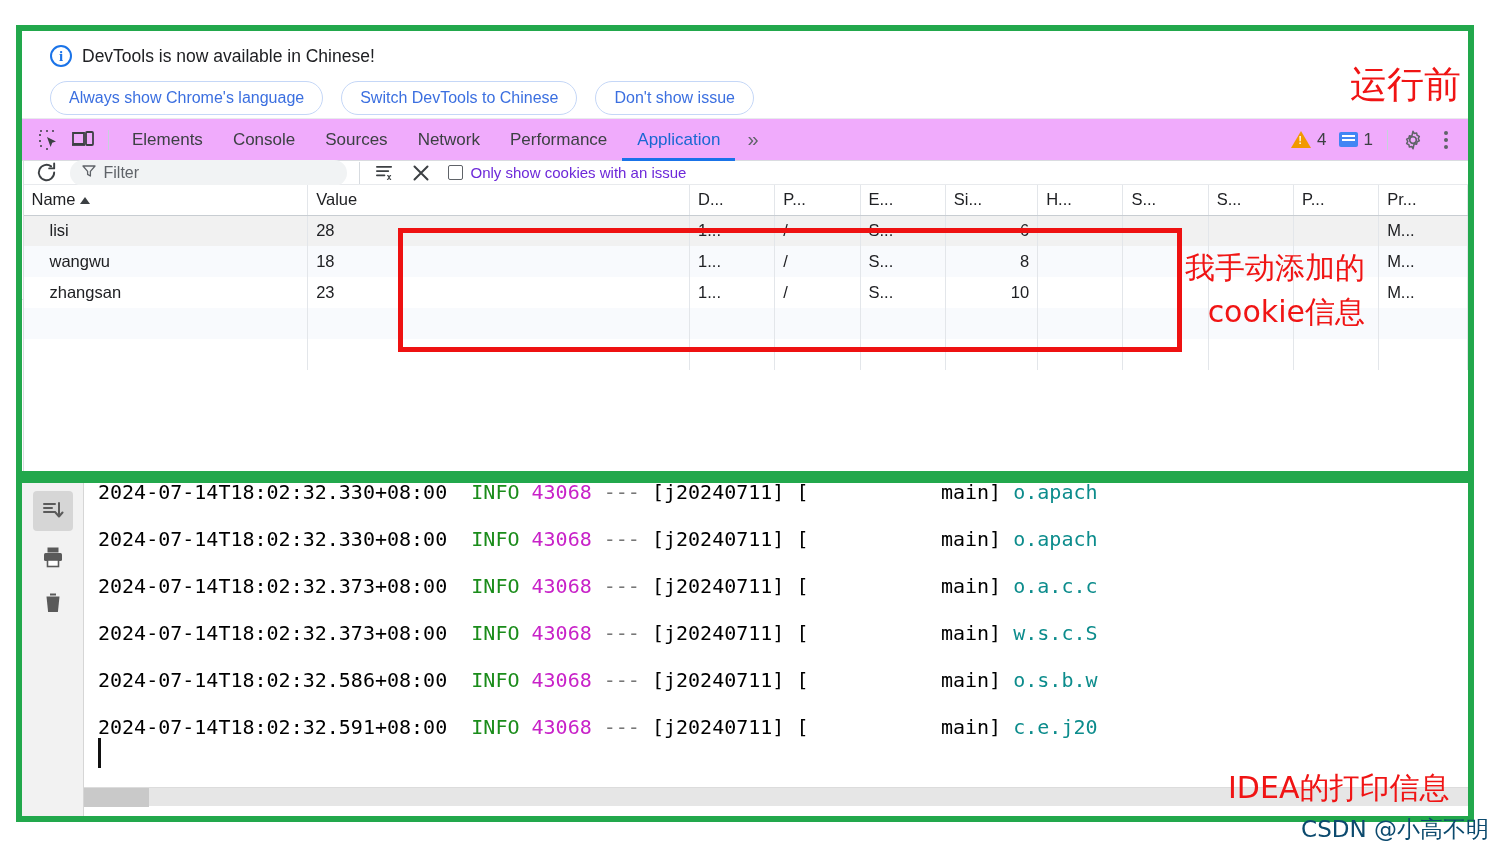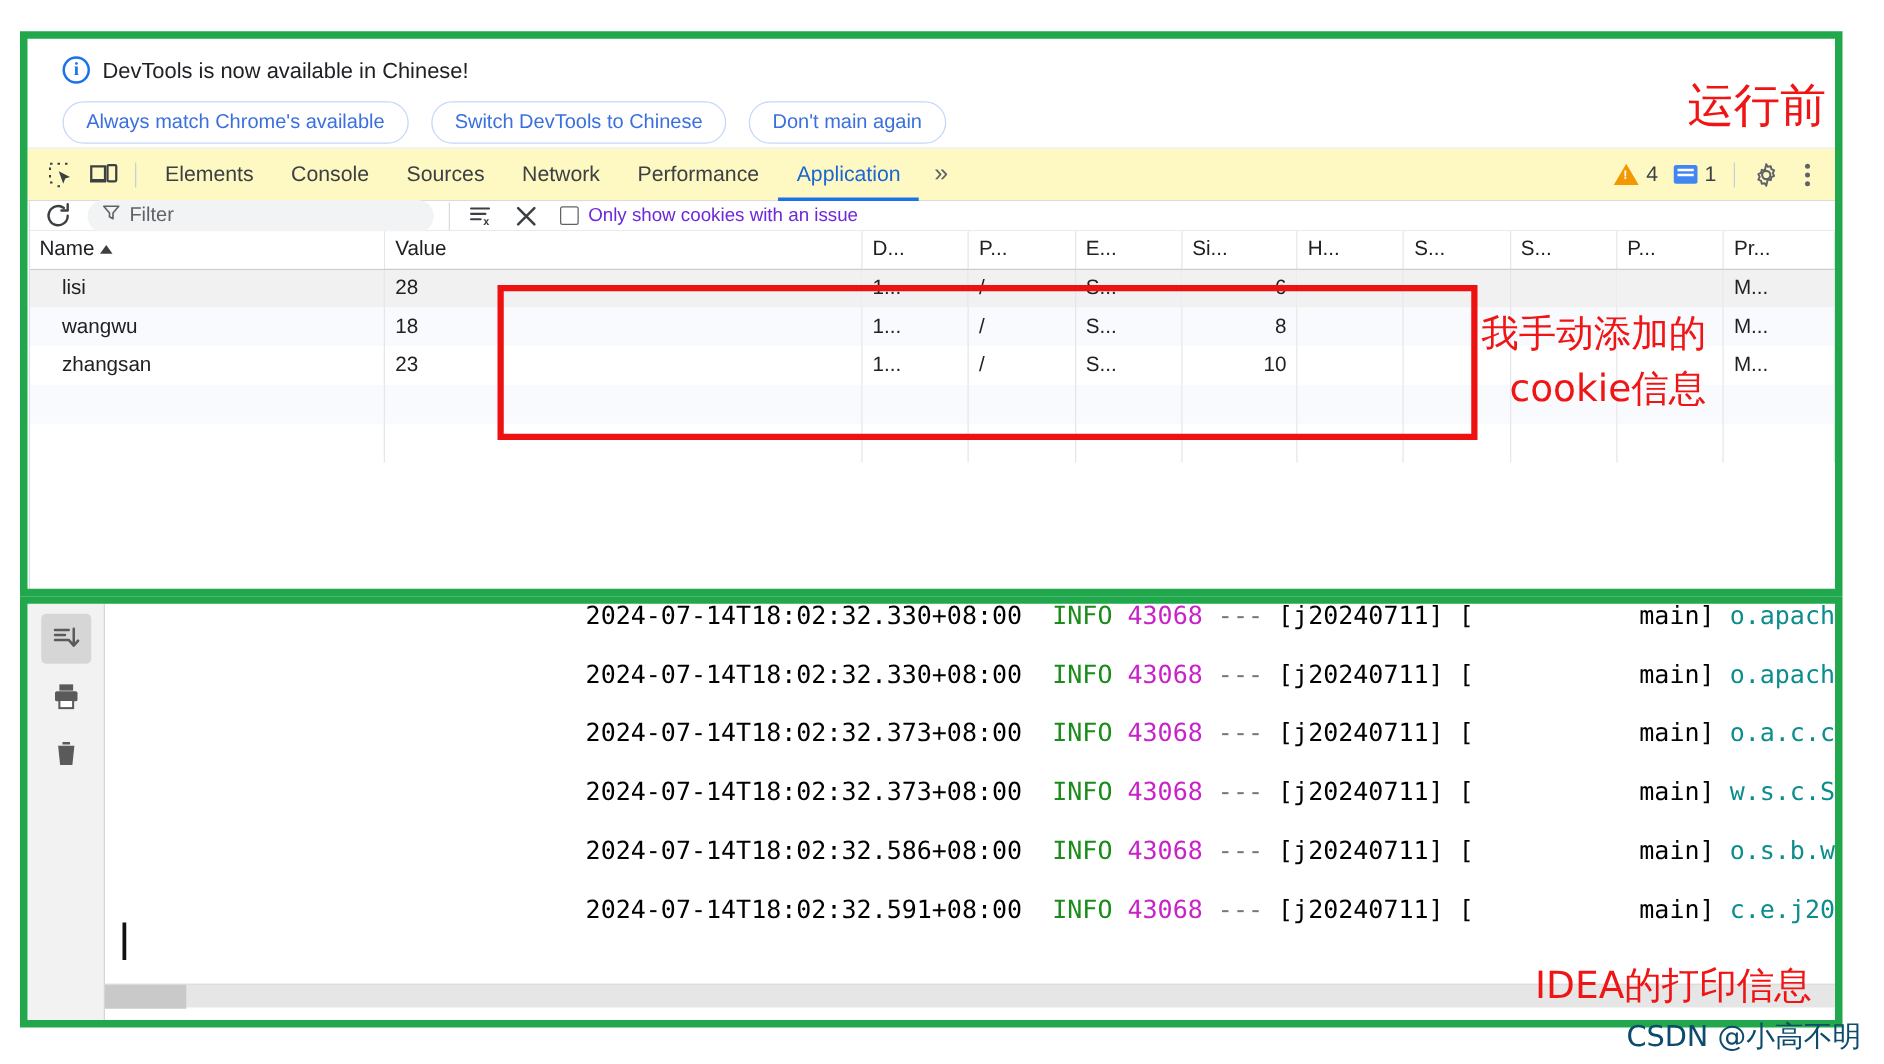--- a/index.html
+++ b/index.html
@@ -58,21 +58,21 @@
     font-size: 16px;
     background: #fff;
     cursor: pointer;
     white-space: nowrap;
   }
 
   
   .tabbar {
     display: flex; align-items: center;
     height: 42px;
-    background: #fef9c3;
+    background: #f0abfc;
     border-bottom: 1px solid #dadce0;
     padding: 0 6px 0 10px;
     gap: 0;
   }
   .tb-icon { width: 34px; height: 34px; display:flex; align-items:center; justify-content:center; cursor:pointer; }
   .tb-sep { width:1px; height:20px; background:#c6d0dc; margin: 0 8px; }
   .tab {
     padding: 0 15px;
     height: 42px; line-height: 42px;
     font-size: 17px; color: #3c4043;
@@ -172,21 +172,21 @@
     overflow:hidden;
     z-index:5;
   }
   .log-gutter {
     width:62px; background:#f2f2f2; border-right:1px solid #d6d6d6;
     padding-top:8px; display:flex; flex-direction:column; align-items:center; gap:6px;
     flex:0 0 auto;
   }
   .gt-btn { width:40px;height:40px;display:flex;align-items:center;justify-content:center;border-radius:4px;cursor:pointer; }
   .gt-btn.sel { background:#d6d6d6; }
-  .log-area { flex:1 1 auto; position:relative; overflow:hidden; background:#fff; padding-left:14px;text-align:right; }
+  .log-area { flex:1 1 auto; position:relative; overflow:hidden; background:#fff; padding-left:14px; }
   .log-line {
     font-family: "DejaVu Sans Mono", "Liberation Mono", monospace;
     font-size: 20px;
     line-height: 47px;
     white-space: pre;
     color:#000;
   }
   .log-line.first { margin-top: -14px; }
   .lg-info { color:#1a8c1a; }
   .lg-pid  { color:#c822c8; }
@@ -227,23 +227,23 @@
 <div id="root">
 
   <div id="devtools">
 
     <div class="notif">
       <div class="notif-row1">
         <span class="info-icon">i</span>
         <span class="notif-text">DevTools is now available in Chinese!</span>
       </div>
       <div class="notif-row2">
-        <div class="pill">Always match Chrome's available</div>
+        <div class="pill">Always show Chrome's language</div>
         <div class="pill">Switch DevTools to Chinese</div>
-        <div class="pill">Don't main again</div>
+        <div class="pill">Don't show issue</div>
       </div>
     </div>
 
     <div class="tabbar">
       <div class="tb-icon">
         <svg width="22" height="22" viewBox="0 0 22 22">
           <path d="M2 2h4M8 2h4M14 2h4M2 5v4M2 11v4M2 17h4M8 20h2" stroke="#3c4043" stroke-width="1.6" fill="none" stroke-dasharray="2 2"></path>
           <path d="M9 8l9 4.5-3.8 1.2L12.6 18z" fill="#3c4043"></path>
         </svg>
       </div>

